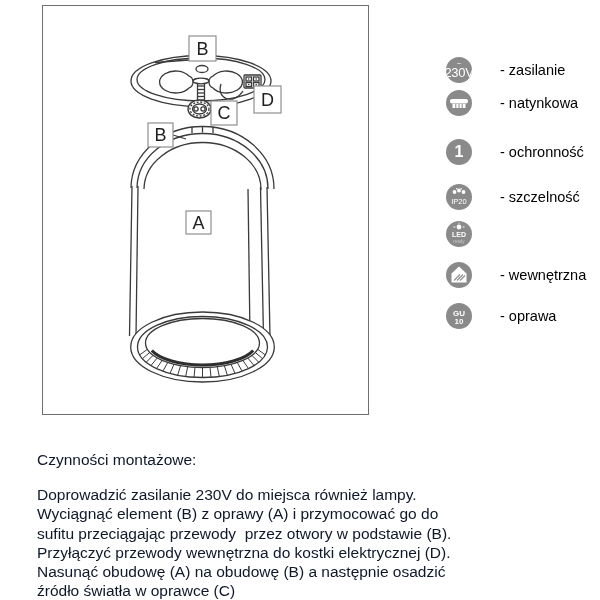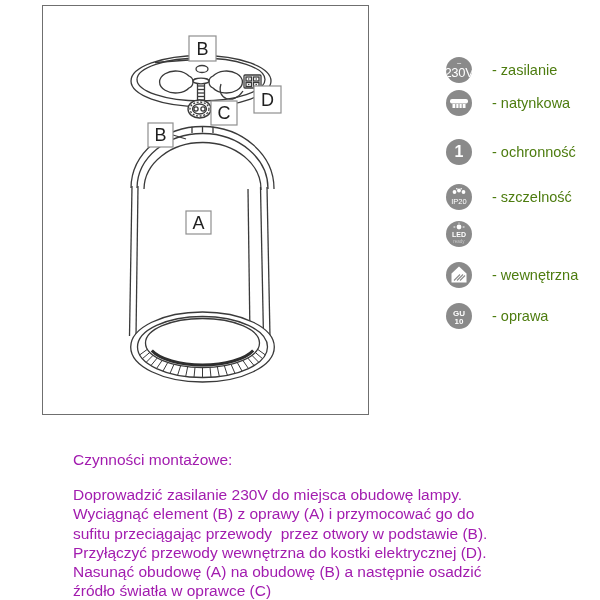--- a/index.html
+++ b/index.html
@@ -20,27 +20,27 @@
   .rib   { stroke:#3a3a3a; stroke-width:1; fill:none; }
   .labelbox { fill:#ffffff; stroke:#8f8f8f; stroke-width:1.2; }
   .labeltxt { font-family:"Liberation Sans", sans-serif; font-size:18px; fill:#1f1f1f; text-anchor:middle; }
   
   .feature-row { position:absolute; left:446px; height:26px; display:flex; align-items:center; }
   .icon-circle {
     width:26px; height:26px; border-radius:50%; background:#8a8a8a; color:#fff;
     display:flex; flex-direction:column; align-items:center; justify-content:center;
     flex:0 0 26px; line-height:1; text-align:center; overflow:hidden;
   }
-  .feature-label { margin-left:20px; font-size:14.5px; color:#4d7c0f; white-space:nowrap; }
+  .feature-label { margin-left:28px; font-size:14.5px; color:#000000; white-space:nowrap; }
   .ic-tilde { font-size:8px; line-height:4px; }
   .ic-230v  { font-size:13px; letter-spacing:-0.3px; }
   .ic-one   { font-size:16px; font-weight:bold; }
   .icon-circle svg text { font-family:"Liberation Sans", sans-serif; }
   
-  #instructions { position:absolute; left:37px; top:451px; width:430px; color:#a21caf;margin-left:36px; }
+  #instructions { position:absolute; left:37px; top:451px; width:430px; color:#0f172a; }
   #instructions .heading { font-size:15.5px; margin-bottom:16px; }
   #instructions .line { font-size:15.5px; line-height:19.3px; white-space:pre-wrap; }
 </style>
 </head>
 <body>
 
 <div id="stage">
 
   <div id="diagram-box">
     <svg width="325" height="408" viewBox="0 0 325 408">
@@ -228,21 +228,21 @@
       <svg width="26" height="26" viewBox="0 0 26 26">
         <text x="13" y="12.5" font-size="8" font-weight="bold" fill="#fff" text-anchor="middle">GU</text>
         <text x="13" y="21" font-size="8" font-weight="bold" fill="#fff" text-anchor="middle">10</text>
       </svg>
     </div>
     <div class="feature-label">- oprawa</div>
   </div>
 
   <div id="instructions">
     <div class="heading">Czynności montażowe:</div>
-    <div class="line">Doprowadzić zasilanie 230V do miejsca obudowę lampy.</div>
+    <div class="line">Doprowadzić zasilanie 230V do miejsca również lampy.</div>
     <div class="line">Wyciągnąć element (B) z oprawy (A) i przymocować go do</div>
     <div class="line">sufitu przeciągając przewody  przez otwory w podstawie (B).</div>
     <div class="line">Przyłączyć przewody wewnętrzna do kostki elektrycznej (D).</div>
     <div class="line">Nasunąć obudowę (A) na obudowę (B) a następnie osadzić</div>
     <div class="line">źródło światła w oprawce (C)</div>
   </div>
 
 </div>
 
 </body></html>

